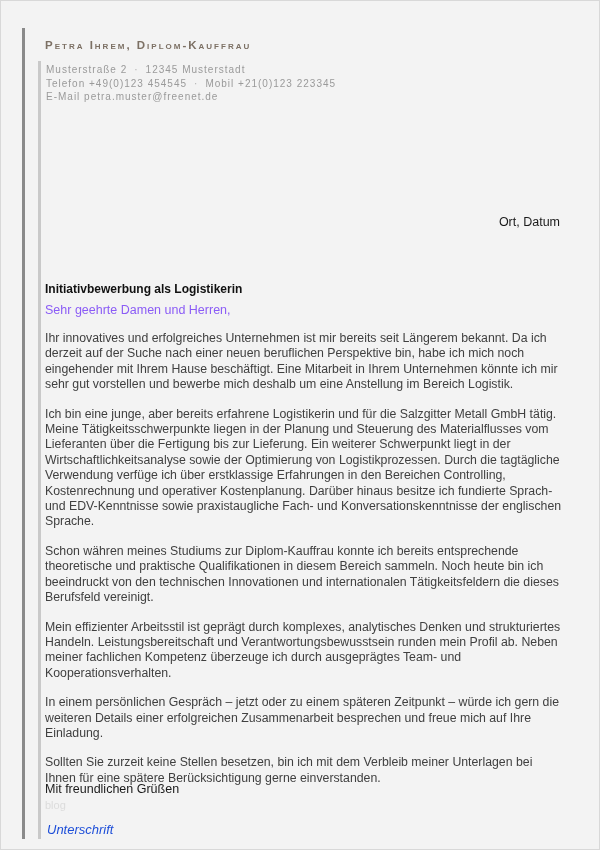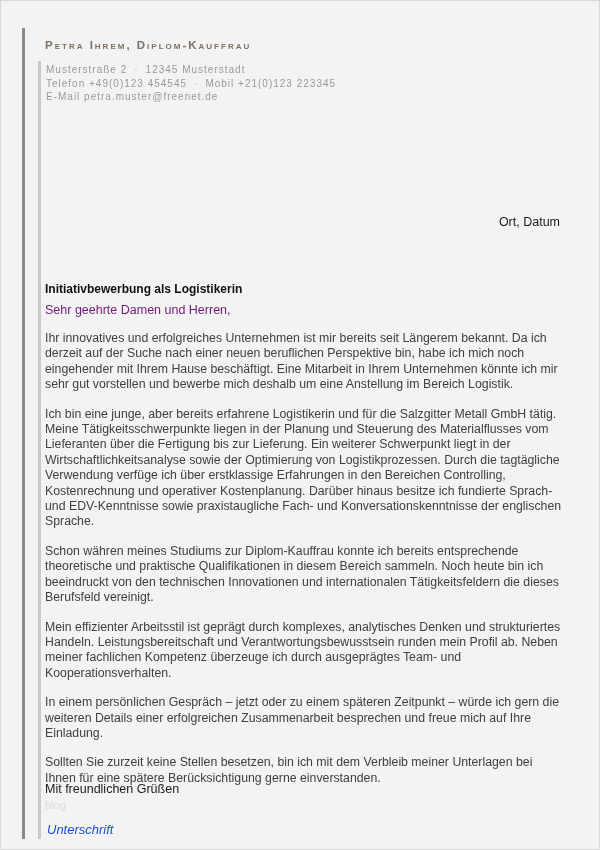--- a/index.html
+++ b/index.html
@@ -109,21 +109,21 @@
     color: #111111;
     margin-top: 23px;
   }
 
   
   .salutation {
     position: absolute;
     left: 0px;
     top: 302px;
     font-size: 12.5px;
-    color: #701a75;
+    color: #8b5cf6;
   }
 
   
   .body-text {
     position: absolute;
     left: 0px;
     top: 330px;
     width: 519px;
     font-size: 12.3px;
     line-height: 15.4px;

